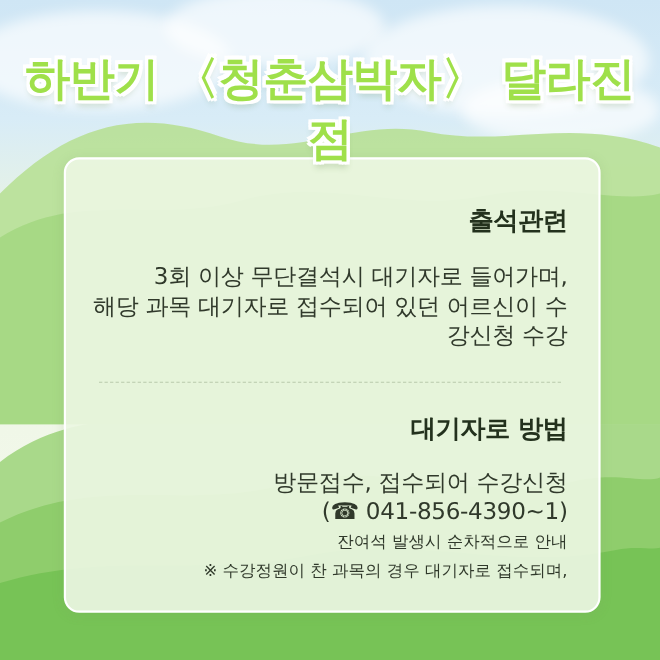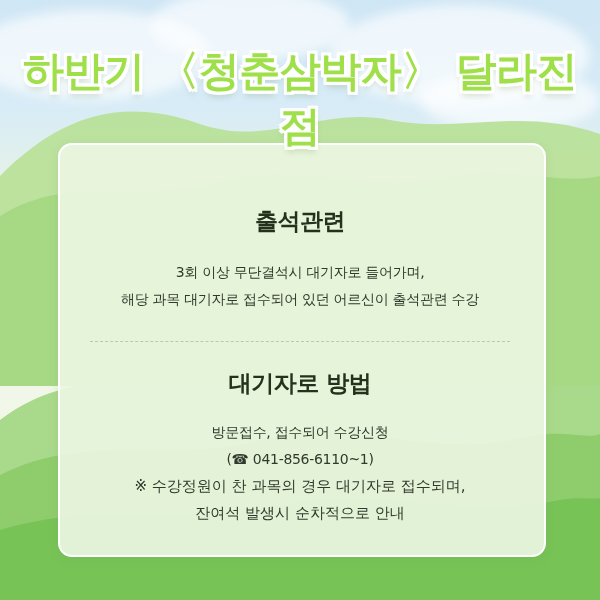--- a/index.html
+++ b/index.html
@@ -76,35 +76,34 @@
   }
 
   .content {
     position: absolute;
     left: 58px;
     top: 143px;
     width: 484px;
     height: 410px;
     box-sizing: border-box;
     padding: 34px 26px 26px 26px;
-    text-align: center;
+    text-align: right;
     color: #2f3a2a;
     z-index: 6;
-    margin-top: 21px;
   }
   .section-head {
     font-size: 23px;
     font-weight: bold;
     color: #23311d;
     letter-spacing: -0.5px;
   }
   .sec1-head { margin: 8px 0 22px 0; }
   .sec2-head { margin: 6px 0 20px 0; }
   .body-line {
-    font-size: 14px;
+    font-size: 21px;
     line-height: 27px;
     color: #30392b;
     letter-spacing: -0.3px;
   }
   .divider {
     margin: 28px 6px 26px 6px;
     border-top: 1px dashed #b9c9ac;
     height: 0;
   }
   .note {
@@ -141,24 +140,24 @@
   <div class="title-wrap">
     <span class="title">하반기 〈청춘삼박자〉 달라진 점</span>
   </div>
 
   <div class="frame"></div>
 
   <div class="content">
 
     <div class="section-head sec1-head">출석관련</div>
     <div class="body-line">3회 이상 무단결석시 대기자로 들어가며,</div>
-    <div class="body-line">해당 과목 대기자로 접수되어 있던 어르신이 출석관련 수강</div>
+    <div class="body-line">해당 과목 대기자로 접수되어 있던 어르신이 수강신청 수강</div>
 
     <div class="divider"></div>
 
     <div class="section-head sec2-head">대기자로 방법</div>
     <div class="body-line">방문접수, 접수되어 수강신청</div>
-    <div class="body-line">(☎ 041-856-6110~1)</div>
+    <div class="body-line">(☎ 041-856-4390~1)</div>
+    <div class="note">잔여석 발생시 순차적으로 안내</div>
     <div class="note">※ 수강정원이 찬 과목의 경우 대기자로 접수되며,</div>
-    <div class="note">잔여석 발생시 순차적으로 안내</div>
 
   </div>
 </div>
 
 </body></html>

